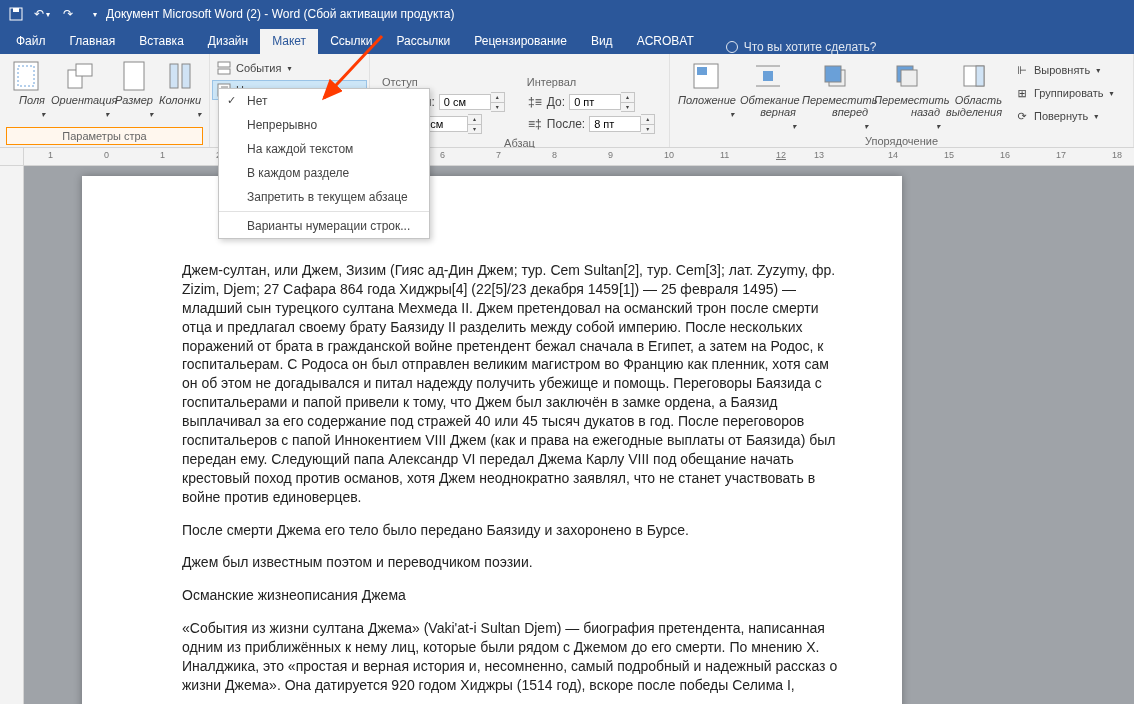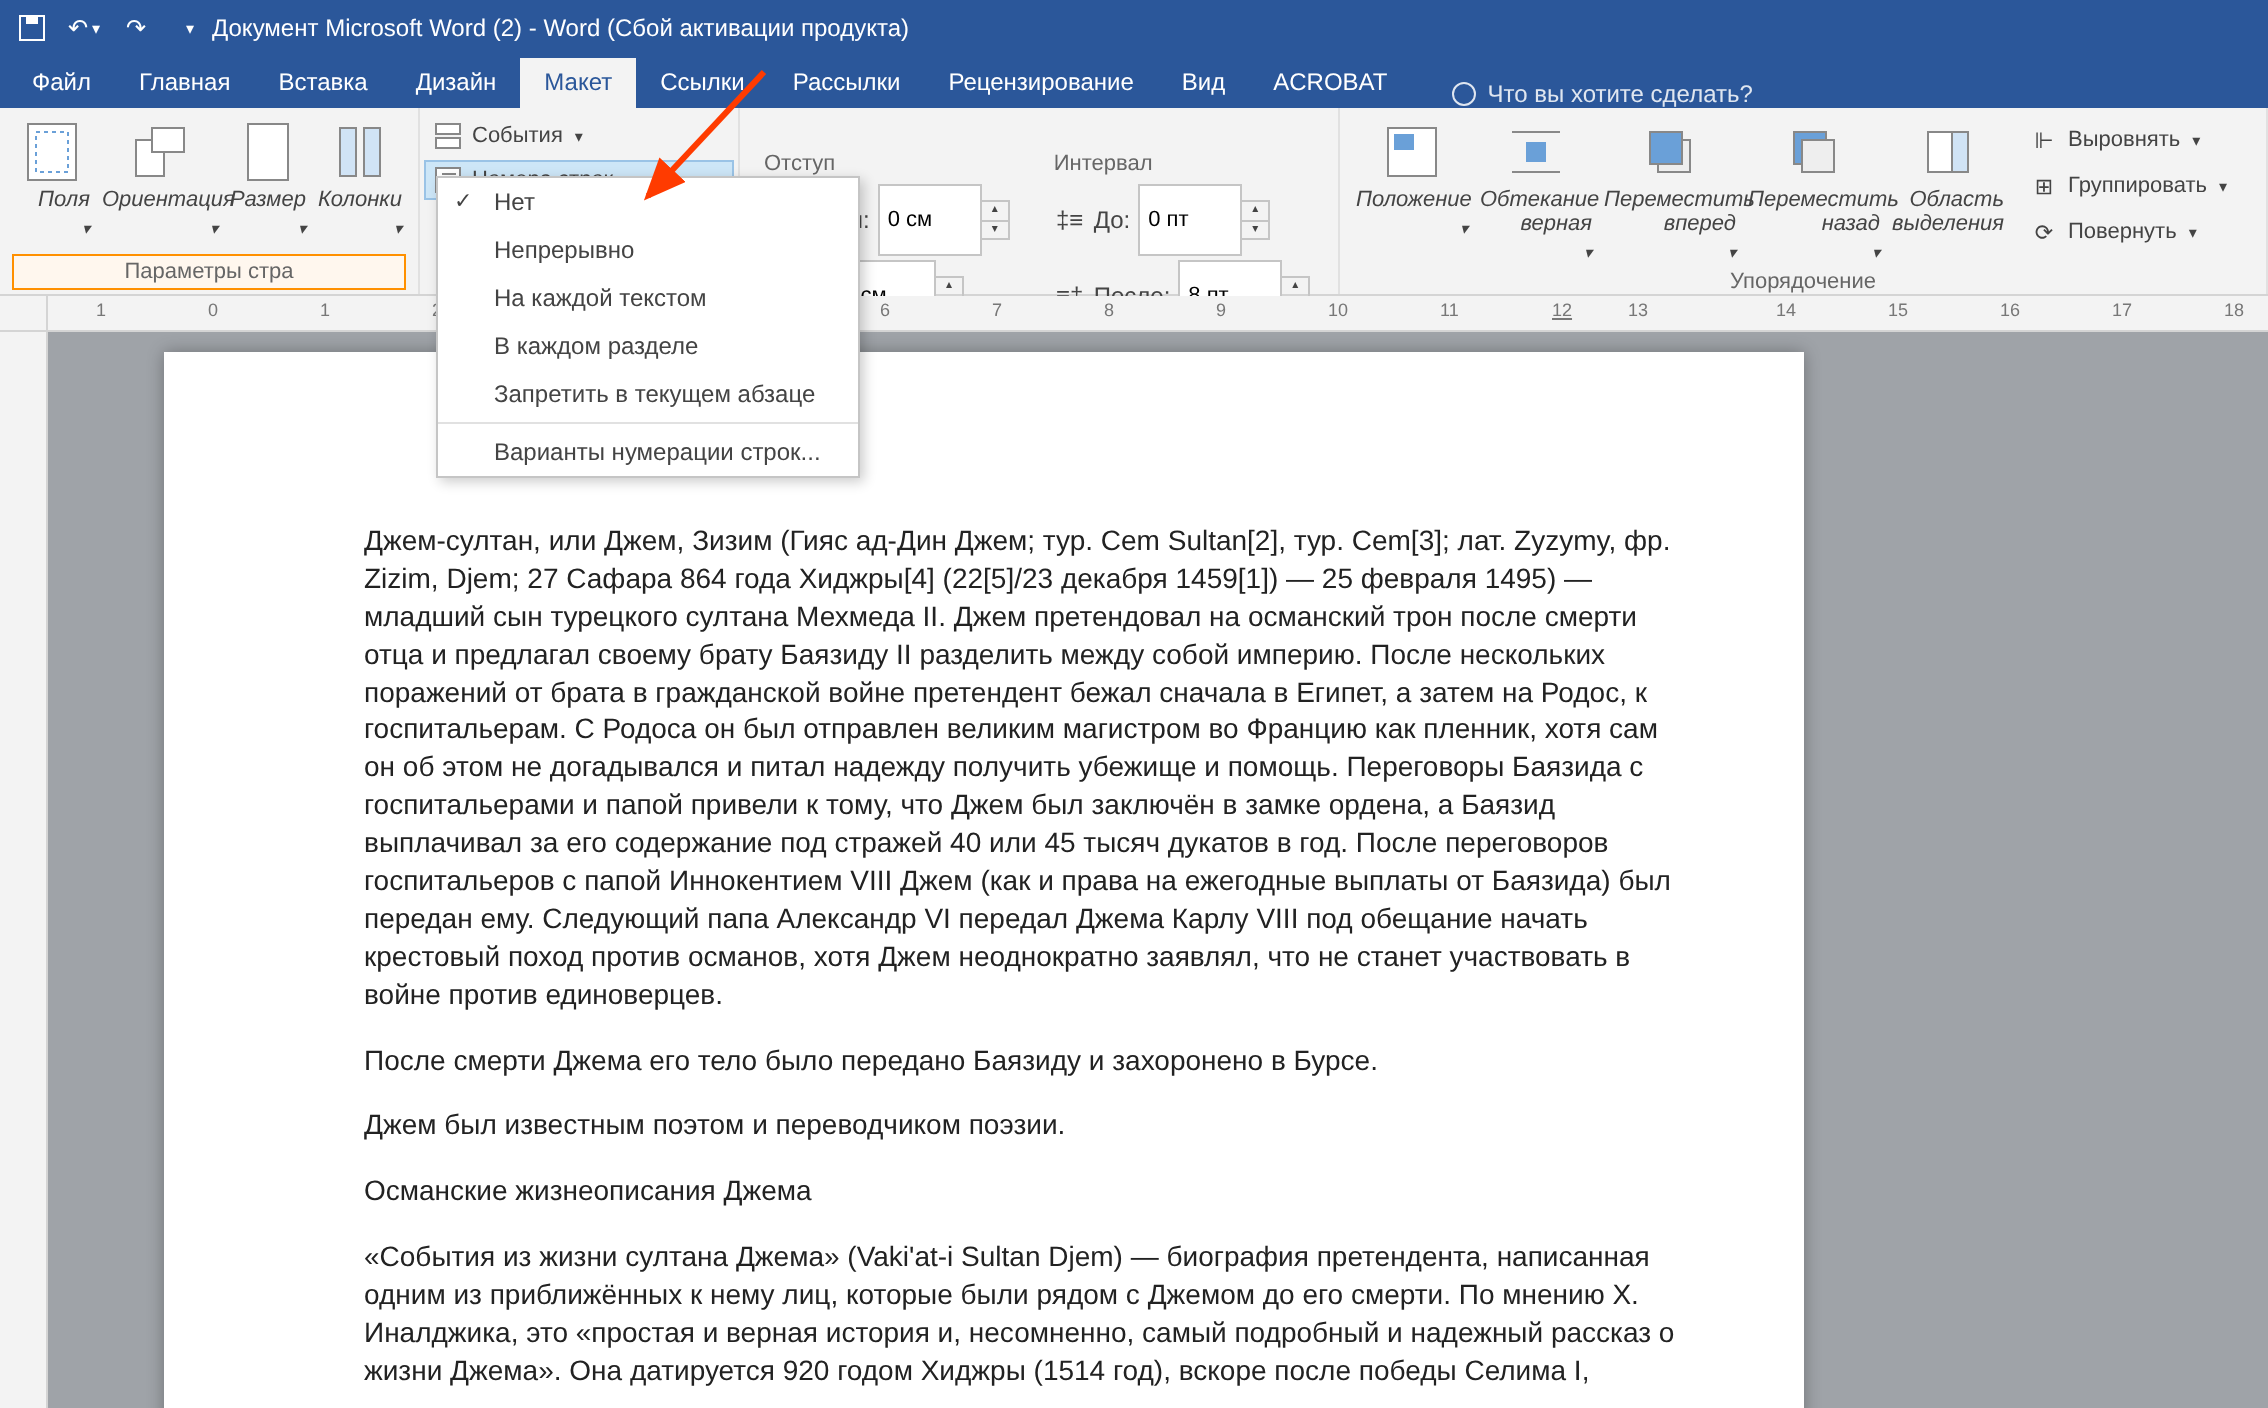--- a/index.html
+++ b/index.html
@@ -25,21 +25,21 @@
   .group-label { text-align: center; font-size: 11px; color: #666; padding: 2px 0; border-top: 1px solid transparent; }
   .group-label.boxed { border: 1px solid #ff9000; background: #fff7ee; }
   .bigbtn { width: 48px; text-align: right; padding: 2px 2px 0; font-style: italic; }
   .bigbtn .ico { width: 32px; height: 32px; margin: 0 auto 2px; display: flex; align-items: center; justify-content: center; }
   .bigbtn .lbl { font-size: 11px; line-height: 12px; }
   .smallrow { display: flex; align-items: center; gap: 4px; padding: 2px 4px; font-size: 11px; }
   .smallrow.sel { background: #cde6f7; border: 1px solid #9ac3e6; padding: 1px 3px; }
   .ico16 { width: 16px; height: 16px; display: inline-flex; align-items: center; justify-content: center; }
   .caret { font-size: 8px; margin-left: 2px; }
   .spin { display: inline-flex; align-items: center; }
-  .spin input { width: 52px; height: 36px; border: 1px solid #c5c5c5; font-size: 11px; padding: 0 4px; background: #fff; }
+  .spin input { width: 52px; height: 16px; border: 1px solid #c5c5c5; font-size: 11px; padding: 0 4px; background: #fff; }
   .spin .sp { width: 14px; height: 20px; border: 1px solid #c5c5c5; border-left: none; display: flex; flex-direction: column; }
   .spin .sp div { flex: 1; font-size: 6px; text-align: center; line-height: 9px; border-bottom: 1px solid #c5c5c5; }
   .spin .sp div:last-child { border-bottom: none; }
   .indent-block { display: flex; flex-direction: column; gap: 2px; padding: 0 6px; }
   .indent-block .hdr { font-size: 11px; color: #666; margin-bottom: 2px; margin-top: 18px; }
   .indent-row { display: flex; align-items: center; gap: 4px; }
 
   
   .dropdown { position: absolute; top: 34px; left: 218px; width: 212px; background: #fff; border: 1px solid #c5c5c5; box-shadow: 2px 2px 6px rgba(0,0,0,.2); z-index: 20; }
   .dd-sep { height: 1px; background: #e1e1e1; margin: 2px 0; }

